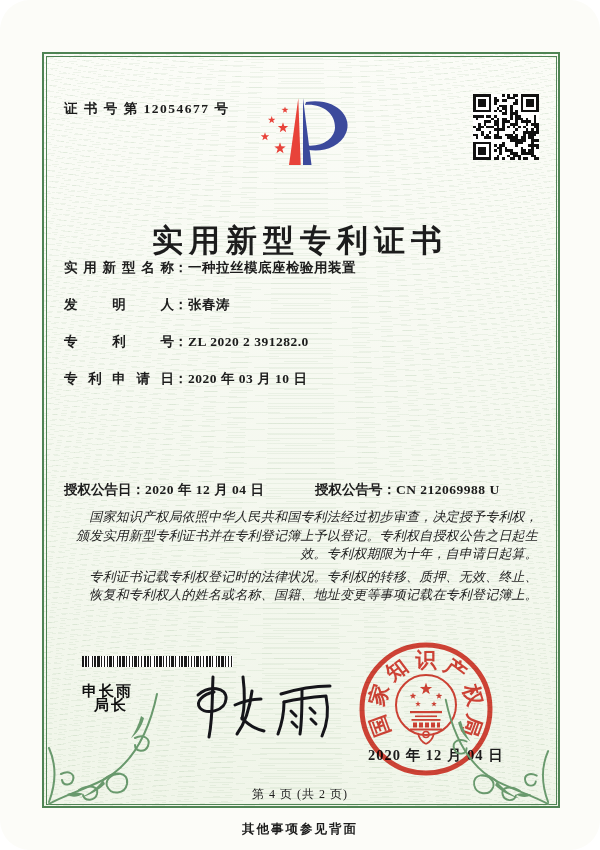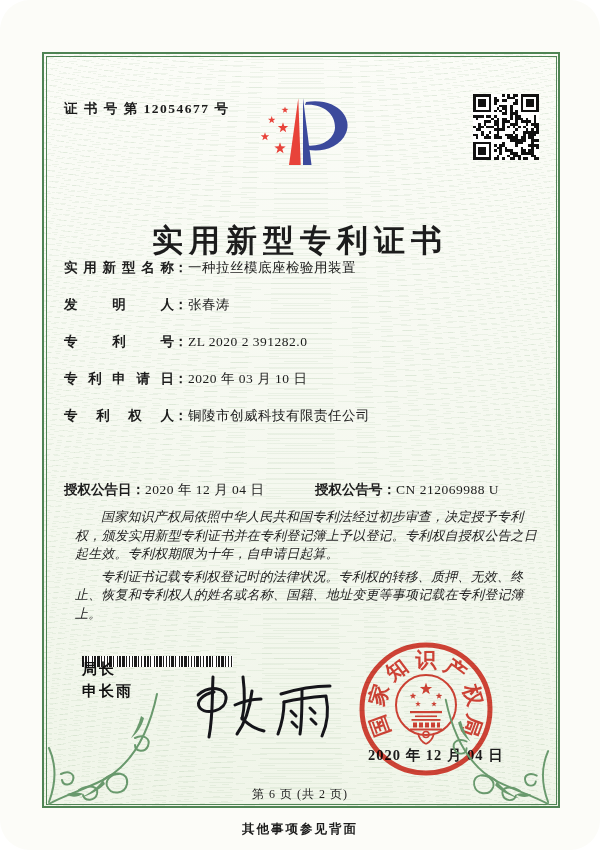--- a/index.html
+++ b/index.html
@@ -26,39 +26,39 @@
   }
   .abs{position:absolute;}
   .cert-number{left:64px; top:100px; font-size:13.5px; letter-spacing:1.5px; font-weight:600;}
   .title{
     left:0; right:0; top:188px; text-align:center;
     font-size:31px; font-weight:bold; letter-spacing:6px;margin-top:32px;
   }
   .field-row{left:64px; font-size:13.5px; font-weight:600; white-space:nowrap;}
   .flabel{display:inline-block; width:110px; text-align:justify; text-align-last:justify; vertical-align:bottom;}
   .fcolon{display:inline-block; width:14px;}
-  .fvalue{font-weight:400; letter-spacing:0.5px;}
+  .fvalue{font-weight:700; letter-spacing:0.5px;}
   .grant-pair{display:inline-block; white-space:nowrap;}
   .paras{
     left:63px; top:508px; width:475px;
     font-size:13px; line-height:18.5px; letter-spacing:0.2px;
     font-style:italic; color:#222;
   }
-  .paras p{margin:0 0 4px 12px; text-indent:2em;}
+  .paras p{margin:0 0 4px 0; text-indent:2em;text-align:right;}
   .barcode{
     left:82px; top:656px; width:151px; height:11px; background:#fff;
     background-image:repeating-linear-gradient(90deg,
       #1a1a1a 0 1.6px, transparent 1.6px 2.6px,
       #1a1a1a 2.6px 5.4px, transparent 5.4px 6.4px,
       #1a1a1a 6.4px 7.4px, transparent 7.4px 9.8px,
       #1a1a1a 9.8px 10.8px, transparent 10.8px 12.4px);
   }
   .signer{left:82px; font-family:"Liberation Sans","DejaVu Sans",sans-serif;
     font-size:15px; font-weight:600; letter-spacing:2px; color:#111;}
-  .signer-title{top:660px;} .signer-name{top:682px;}
+  .signer-title{top:696px;margin-left:12px;} .signer-name{top:682px;}
   .signature{left:183px; top:663px;}
   .seal{left:358px; top:641px; mix-blend-mode:multiply; opacity:0.94;}
   .seal text{font-family:"Liberation Serif","DejaVu Serif",serif; font-weight:bold;}
   .seal-date{left:368px; top:746px; font-size:14.5px; letter-spacing:1px; font-weight:600;}
   .page-number{left:0; right:0; top:786px; text-align:center; font-size:12px; letter-spacing:1px;}
   .back-note{left:0; right:0; top:821px; text-align:center; font-size:12.5px; letter-spacing:2px; font-weight:600;}
   .ornament{pointer-events:none;}
   .orn-left{left:45px; top:690px;}
   .orn-right{left:437px; top:696px; transform:scaleX(-1);}
   .qr{left:473px; top:94px;}
@@ -326,23 +326,20 @@
   </div>
   <div class="abs field-row" style="top:296px">
     <span class="flabel">发明人</span><span class="fcolon">：</span><span class="fvalue">张春涛</span>
   </div>
   <div class="abs field-row" style="top:333px">
     <span class="flabel">专利号</span><span class="fcolon">：</span><span class="fvalue">ZL 2020 2 391282.0</span>
   </div>
   <div class="abs field-row" style="top:370px">
     <span class="flabel">专利申请日</span><span class="fcolon">：</span><span class="fvalue">2020 年 03 月 10 日</span>
   </div>
-  <div class="abs field-row" style="top:407px">
-    <span class="flabel">专利权人</span><span class="fcolon">：</span><span class="fvalue">铜陵市创威科技有限责任公司</span>
-  </div>
 
   <div class="abs field-row" style="top:481px">
     <span class="grant-pair">
       <span>授权公告日</span><span>：</span><span class="fvalue">2020 年 12 月 04 日</span>
     </span>
     <span class="grant-pair" style="position:absolute; left:251px;">
       <span>授权公告号</span><span>：</span><span class="fvalue">CN 212069988 U</span>
     </span>
   </div>
 
@@ -402,21 +399,21 @@
         <rect x="52" y="87.5" width="32" height="2"></rect>
       </g>
       <g class="sealred-s" stroke-width="1.6">
         <circle cx="68" cy="93.5" r="3"></circle>
         <path d="M60,92 C61,98 64,101 68,103"></path>
         <path d="M76,92 C75,98 72,101 68,103"></path>
       </g>
     </g>
   </svg>
 
-  <div class="abs page-number">第 6 页 (共 2 页)</div>
+  <div class="abs page-number">第 4 页 (共 2 页)</div>
   <div class="abs back-note">其他事项参见背面</div>
 
   <svg class="abs ornament orn-left" width="118" height="116" viewBox="0 0 118 116">
     <g class="orn" stroke-width="2">
       <path d="M112,4 C104,42 88,74 58,90 C38,100 18,106 4,114"></path>
       <path d="M4,58 C12,76 10,96 4,112"></path>
       <path d="M58,90 C70,80 84,82 82,94 C80,104 66,106 62,96 C60,90 66,84 74,84"></path>
       <path d="M34,100 C44,94 54,96 52,104 C50,111 40,112 38,105"></path>
       <path d="M90,48 C98,44 106,48 103,56 C100,63 90,62 90,55"></path>
       <path d="M16,84 C24,80 30,84 28,90 C26,96 18,96 17,90"></path>

